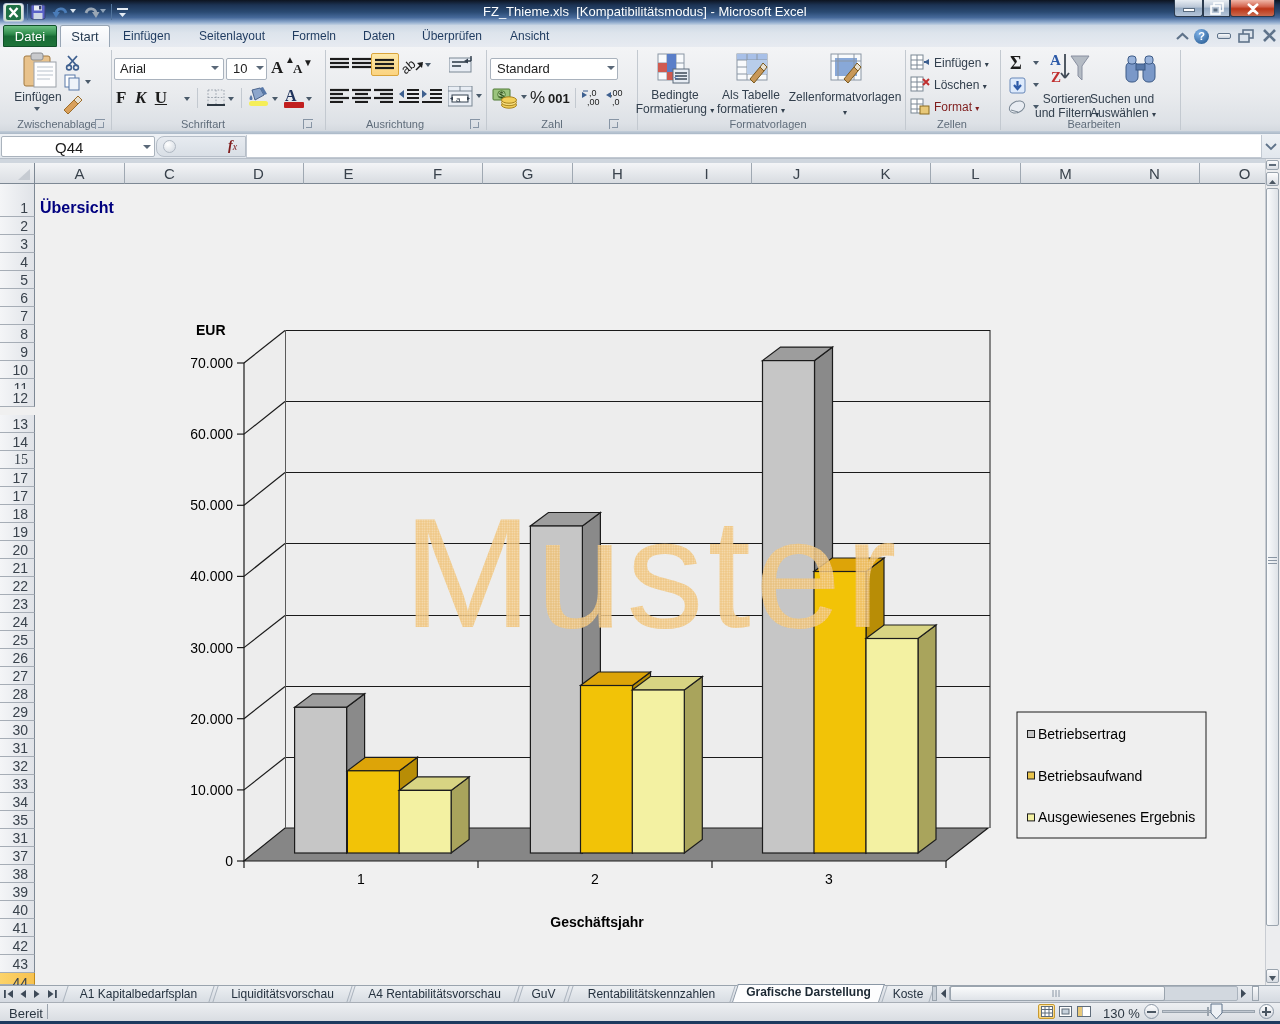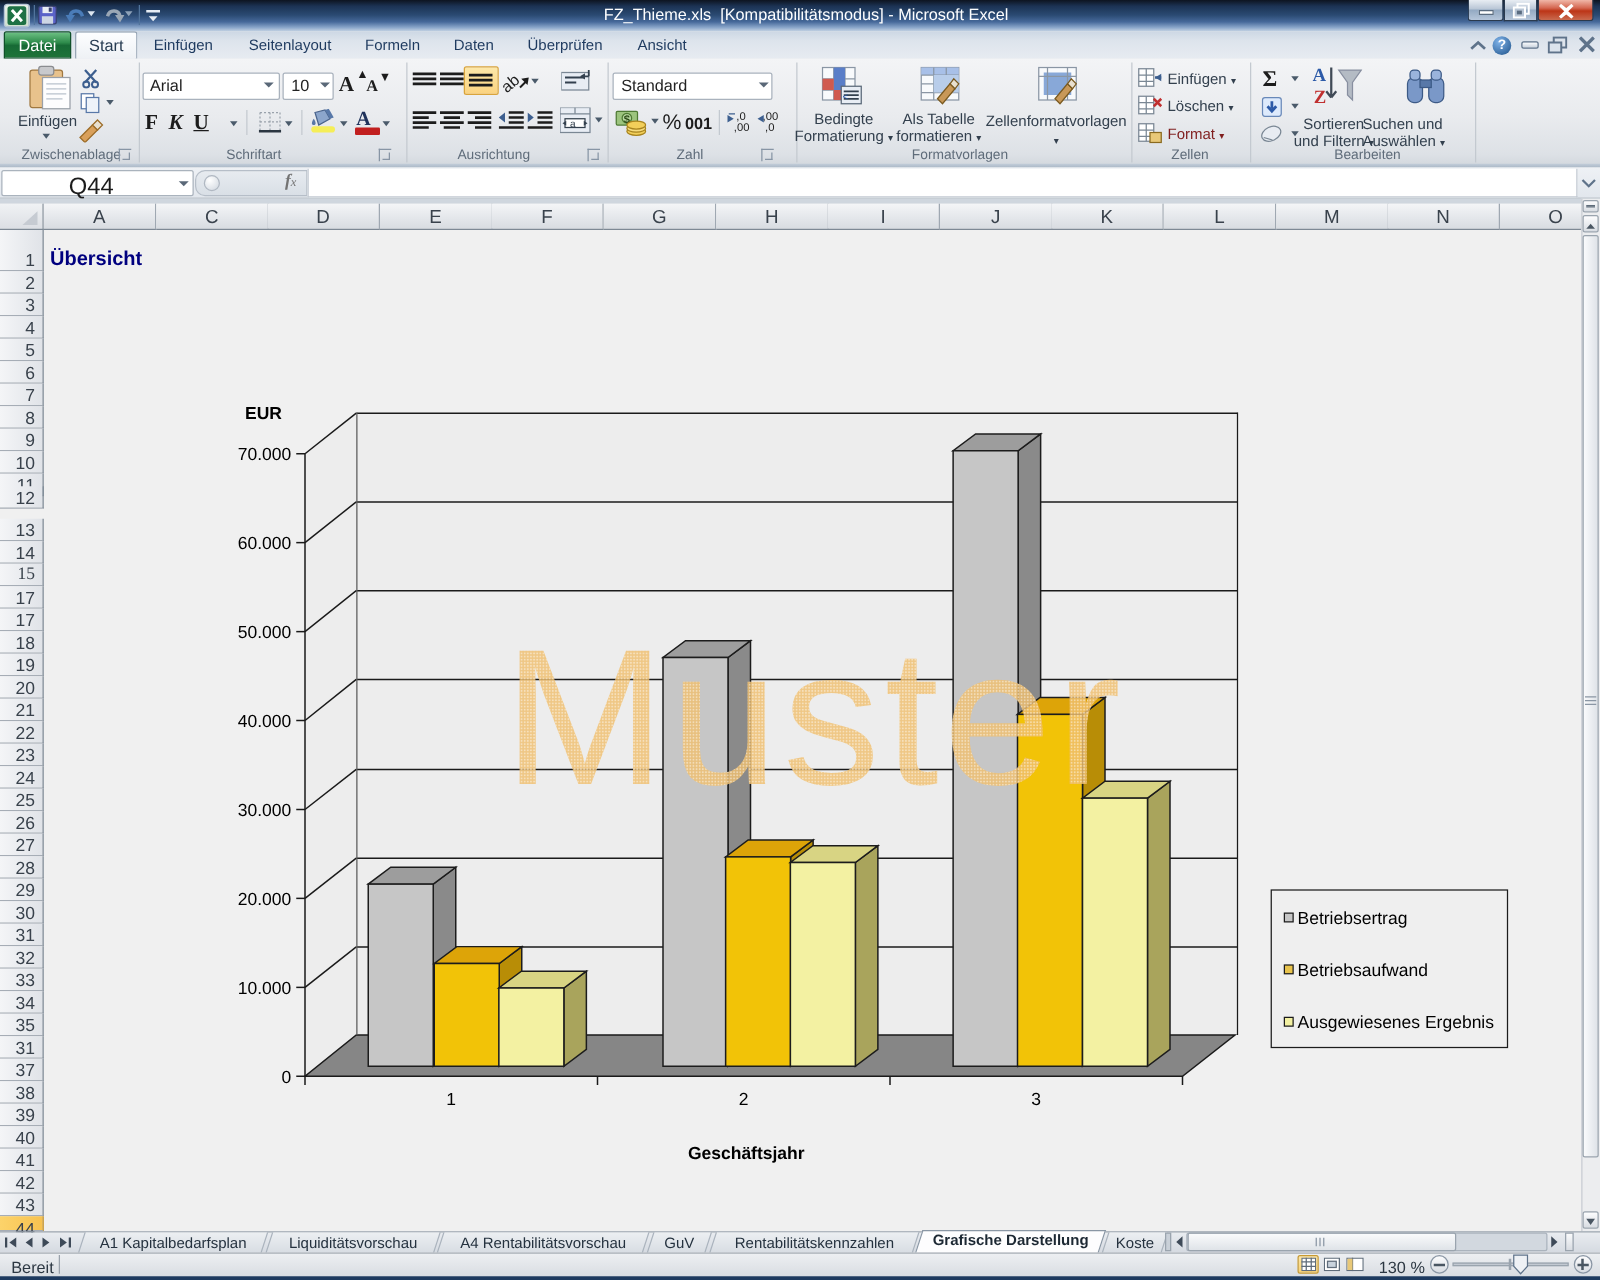--- a/index.html
+++ b/index.html
@@ -369,25 +369,25 @@
  <rect x="4" y="12" width="12" height="20" rx="5" fill="#7a98c8" stroke="#3c5a86"></rect>
  <rect x="21" y="12" width="12" height="20" rx="5" fill="#7a98c8" stroke="#3c5a86"></rect>
  <rect x="6" y="6" width="8" height="8" rx="3" fill="#9ab4dc" stroke="#3c5a86"></rect>
  <rect x="23" y="6" width="8" height="8" rx="3" fill="#9ab4dc" stroke="#3c5a86"></rect>
  <rect x="14" y="14" width="9" height="6" fill="#5878a8" stroke="#3c5a86"></rect>
 </svg>
 <div class="abs" style="left:1090px;top:92px;width:110px;font-size:12px;color:#33404e;text-align:left;">Suchen und<br>Auswählen <span style="font-size:8px;">▾</span></div>
 
 <div class="abs" style="left:0;top:134px;width:1280px;height:25px;background:linear-gradient(#eef1f5,#e2e7ed);border-bottom:1px solid #b6bec8;"></div>
 <div class="abs" style="left:1px;top:136px;width:154px;height:21px;background:#fff;border:1px solid #aab3bd;border-radius:2px;"></div>
-<div class="abs" style="left:55px;top:139px;font-size:19px;color:#1c1c1c;">Q44</div>
+<div class="abs" style="left:55px;top:139px;font-size:15px;color:#1c1c1c;">Q44</div>
 <div class="abs" style="left:143px;top:145px;width:0;height:0;border-left:4px solid transparent;border-right:4px solid transparent;border-top:4.5px solid #5a6878;"></div>
 <div class="abs" style="left:156px;top:136px;width:90px;height:21px;background:linear-gradient(#e7ebf0,#d9dfe6);border:1px solid #b6bec8;border-radius:8px 0 0 8px;"></div>
 <div class="abs" style="left:163px;top:140px;width:13px;height:13px;border-radius:50%;background:radial-gradient(circle at 35% 30%,#ffffff,#cfd6de);border:1px solid #b0b8c2;"></div>
-<div class="abs" style="left:228px;top:138px;font-size:14px;font-style:italic;font-family:'Liberation Serif',serif;color:#737373;"><i><b>f</b></i><span style="font-size:10px;">x</span></div>
+<div class="abs" style="left:228px;top:138px;font-size:14px;font-style:italic;font-family:'Liberation Serif',serif;color:#7f1d1d;"><i><b>f</b></i><span style="font-size:10px;">x</span></div>
 <div class="abs" style="left:246px;top:135px;width:1016px;height:23px;background:#fff;border:1px solid #c2c9d2;border-top:none;"></div>
 <svg class="abs" style="left:1264px;top:141px;" width="14" height="12">
     <path d="M2 3 L7 8 L12 3" stroke="#5f738a" stroke-width="1.8" fill="none"></path>
   </svg>
 <div class="abs" style="left:0;top:159px;width:1280px;height:4px;background:#cfd6de;"></div>
 
 <div class="abs" style="left:0;top:163px;width:35px;height:21px;background:linear-gradient(#f0f2f4,#dcdfe4);border-right:1px solid #7d8894;border-bottom:1px solid #7d8894;"></div>
 <svg class="abs" style="left:17px;top:168px;" width="14" height="13">
     <path d="M13 1 L13 12 L1 12 Z" fill="#c6cbd2"></path>
   </svg>

